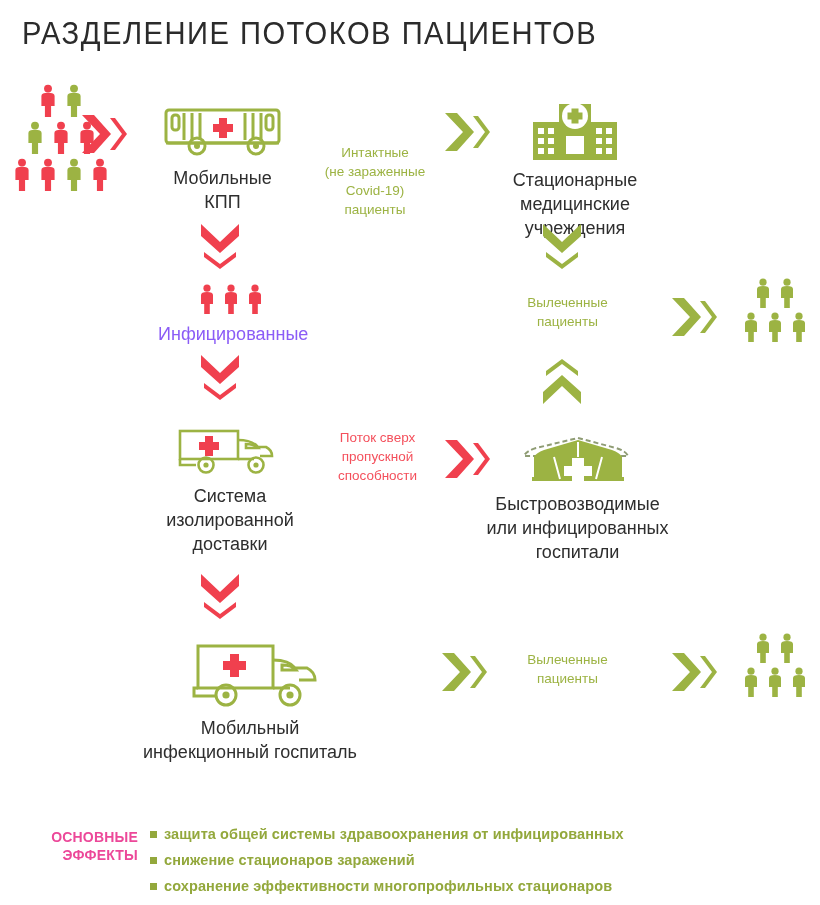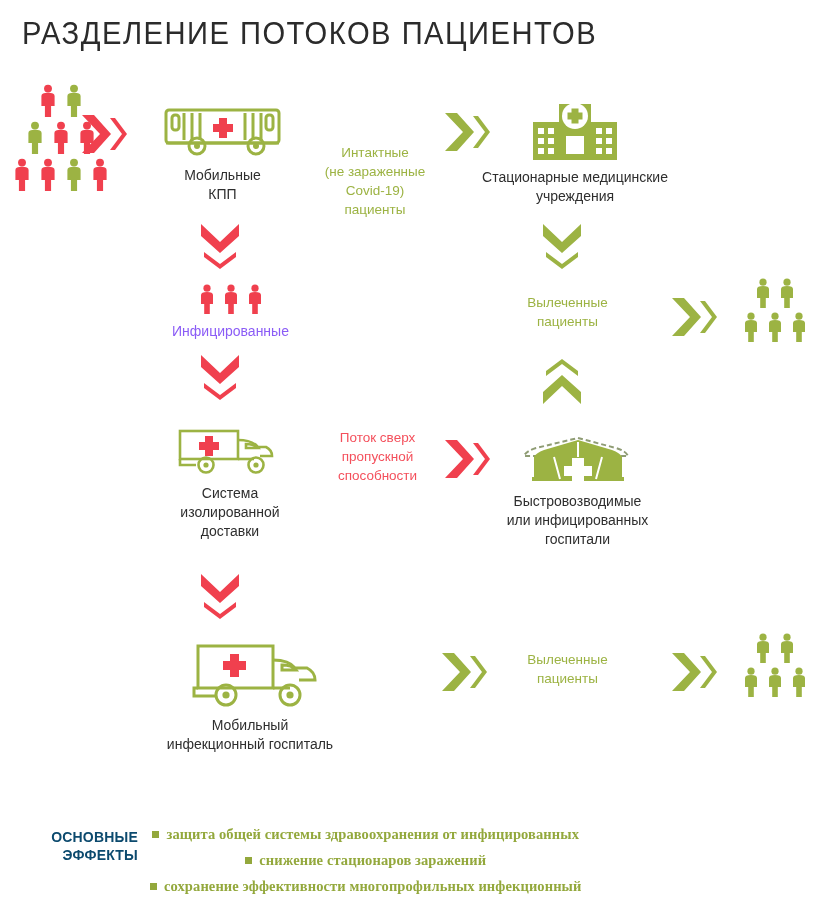--- a/index.html
+++ b/index.html
@@ -31,22 +31,22 @@
     transform: scaleX(0.94);
     transform-origin: left top;
   }
 
   
   .node {
     position: absolute;
     text-align: center;
   }
   .node-label {
-    font-size: 14px;
-    line-height: 19px;
+    font-size: 18px;
+    line-height: 24px;
     color: #2e2e2e;
     white-space: pre-line;
     margin-top: 4px;
   }
   .flow-text {
     position: absolute;
     text-align: center;
     font-size: 13.5px;
     line-height: 19px;
     white-space: pre-line;
@@ -79,42 +79,41 @@
   }
   #effects-title {
     position: absolute;
     left: 18px;
     top: 10px;
     width: 120px;
     text-align: right;
     font-size: 14px;
     line-height: 18px;
     font-weight: bold;
-    color: #0c4a6e;
+    color: #ec4899;
     letter-spacing: 0.2px;
     white-space: pre-line;
     font-family: "Liberation Sans Narrow", "Liberation Sans", sans-serif;
   }
   #effects-list {
     position: absolute;
     left: 150px;
     top: 3px;
     list-style: none;
     margin: 0;
     padding: 0;
   }
   #effects-list li {
     font-size: 14.5px;
     line-height: 26px;
     font-weight: bold;
     color: #93a83c;
     white-space: nowrap;
-    font-family: Liberation Serif, serif;
+    font-family: Liberation Sans, sans-serif;
     letter-spacing: 0.1px;
-    text-align: center;
   }
   #effects-list li .bullet {
     display: inline-block;
     width: 7px;
     height: 7px;
     background: #93a83c;
     margin-right: 7px;
     vertical-align: 1px;
   }
 </style>
@@ -448,15 +447,15 @@
         </svg></span>
     </div>
   </div>
 
 <div id="footer">
   <div id="effects-title">ОСНОВНЫЕ
 ЭФФЕКТЫ</div>
   <ul id="effects-list">
       <li><span class="bullet"></span><span>защита общей системы здравоохранения от инфицированных</span></li>
       <li><span class="bullet"></span><span>снижение стационаров заражений</span></li>
-      <li><span class="bullet"></span><span>сохранение эффективности многопрофильных инфекционный</span></li>
+      <li><span class="bullet"></span><span>сохранение эффективности многопрофильных стационаров</span></li>
     </ul>
 </div>
 
 </body></html>

